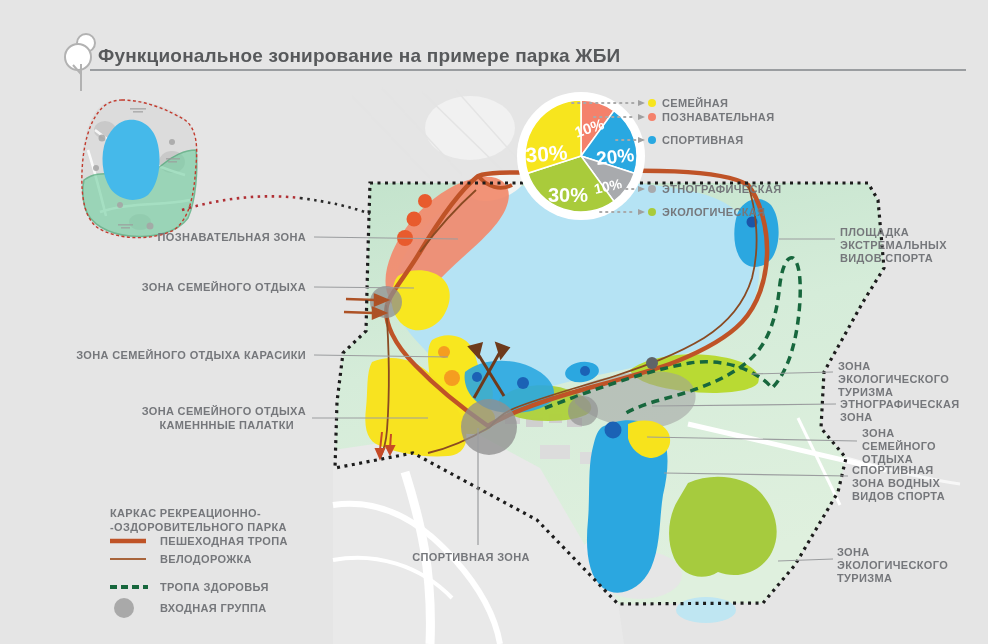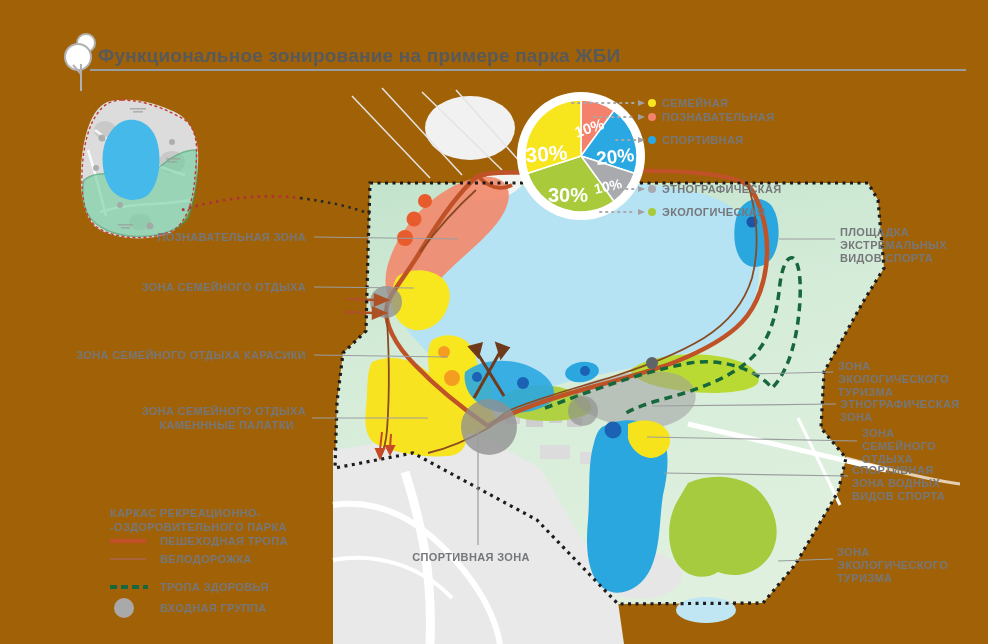--- a/index.html
+++ b/index.html
@@ -1,16 +1,16 @@
 <!DOCTYPE html>
 <html><head>
 <meta charset="utf-8">
 <style>
   html,body{margin:0;padding:0;background:#fff;}
-  .stage{position:relative;width:988px;height:644px;background:#a16207;overflow:hidden;
+  .stage{position:relative;width:988px;height:644px;background:#e5e5e5;overflow:hidden;
          font-family:"Liberation Sans","DejaVu Sans",sans-serif;}
   svg text{font-family:"Liberation Sans","DejaVu Sans",sans-serif;}
   .ttl{font-weight:700;font-size:19px;fill:#57595b;letter-spacing:.2px;}
   .lbl{font-weight:700;font-size:11px;fill:#75777b;letter-spacing:.35px;}
   .lgd{font-weight:700;font-size:11px;fill:#75777b;letter-spacing:.35px;}
   .pct{font-weight:700;fill:#ffffff;}
 </style>
 </head>
 <body>
 

